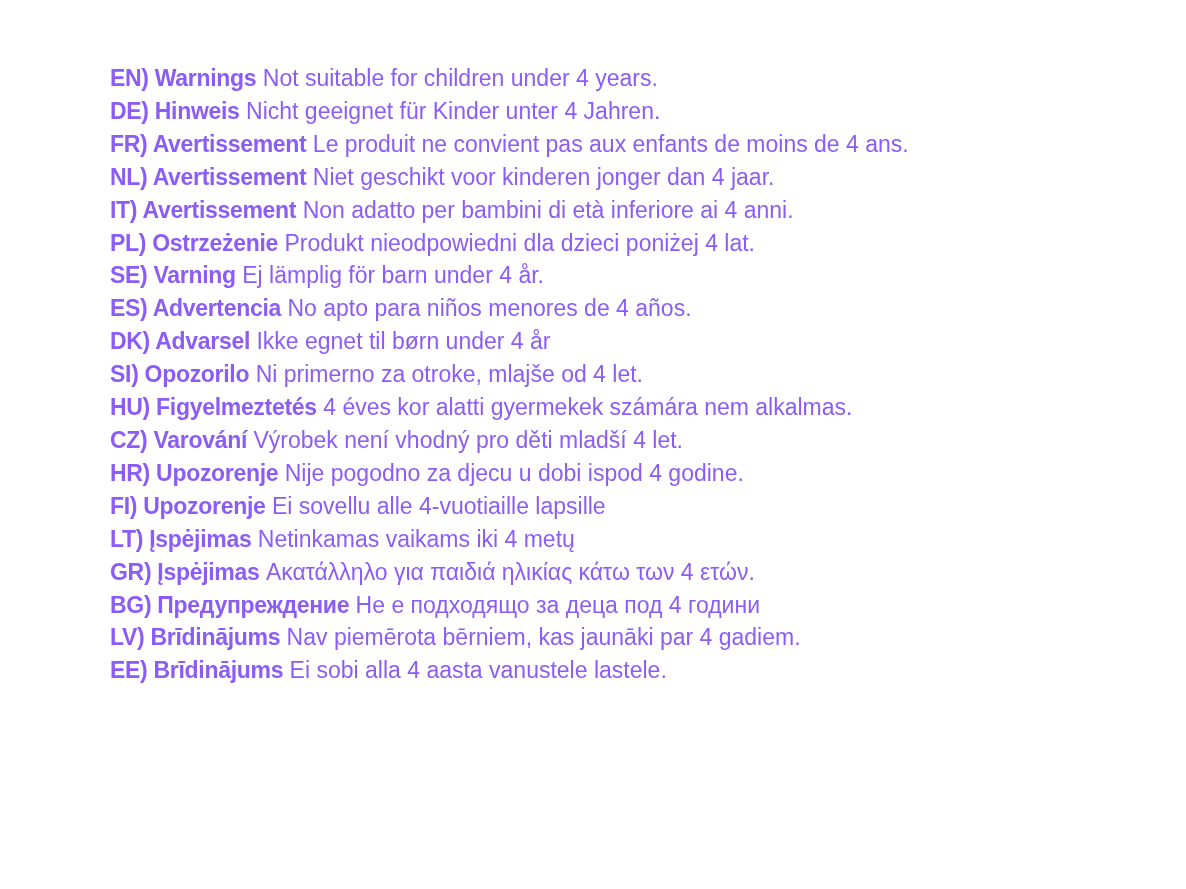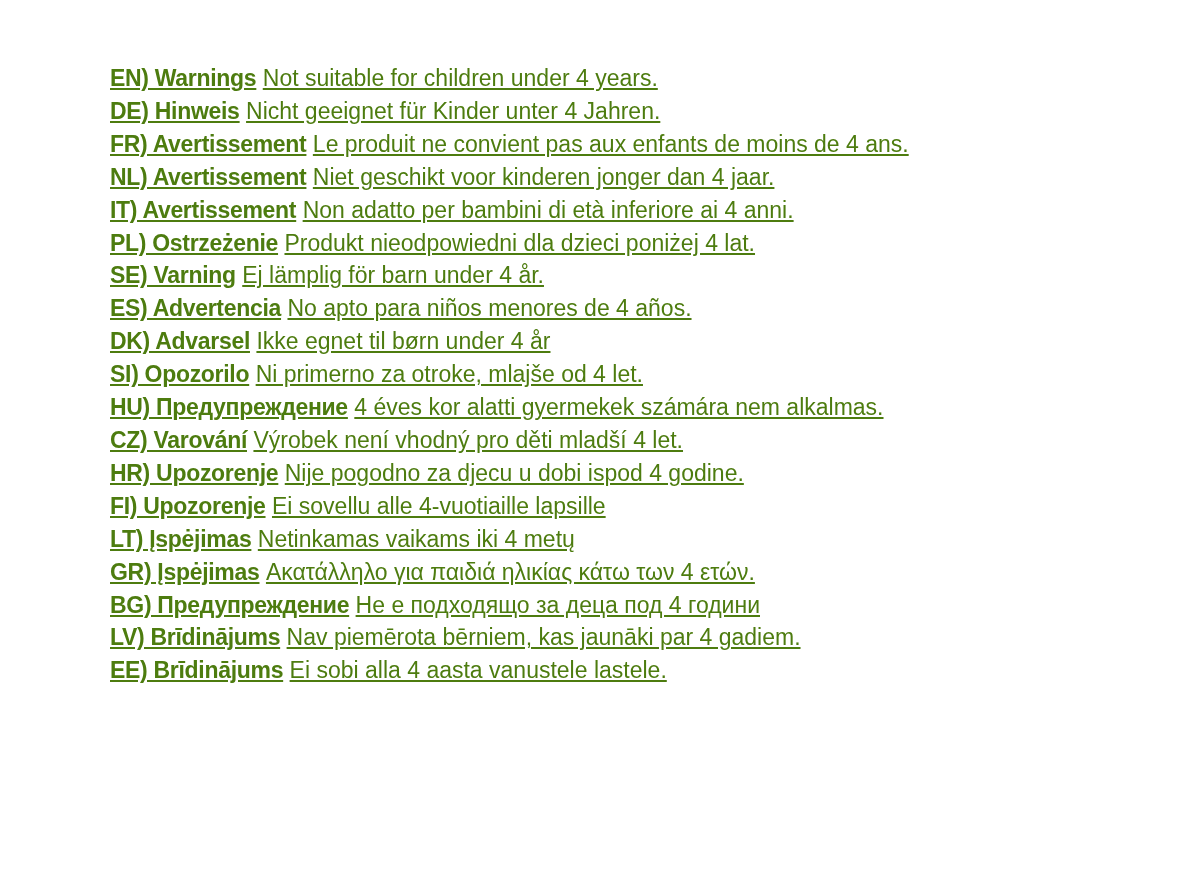--- a/index.html
+++ b/index.html
@@ -34,21 +34,21 @@
     margin-right: 0.28em;
   }
   .line-text {
     font-weight: 400;
   }
 </style>
 </head>
 <body>
 
 <div id="page" style="background: rgb(255, 255, 255);">
-  <div id="warnings-block" style="color: #4d7c0f; text-decoration: underline;">
+  <div id="warnings-block" style="color: #8b5cf6;">
   <div class="warning-line">
     <span class="line-heading">EN) Warnings</span><span class="line-text">Not suitable for children under 4 years.</span>
   </div>
 
   <div class="warning-line">
     <span class="line-heading">DE) Hinweis</span><span class="line-text">Nicht geeignet für Kinder unter 4 Jahren.</span>
   </div>
 
   <div class="warning-line">
     <span class="line-heading">FR) Avertissement</span><span class="line-text">Le produit ne convient pas aux enfants de moins de 4 ans.</span>
@@ -79,21 +79,21 @@
   </div>
 
 
 
 
   <div class="warning-line">
     <span class="line-heading">SI) Opozorilo</span><span class="line-text">Ni primerno za otroke, mlajše od 4 let.</span>
   </div>
 
   <div class="warning-line">
-    <span class="line-heading">HU) Предупреждение</span><span class="line-text">4 éves kor alatti gyermekek számára nem alkalmas.</span>
+    <span class="line-heading">HU) Figyelmeztetés</span><span class="line-text">4 éves kor alatti gyermekek számára nem alkalmas.</span>
   </div>
 
   <div class="warning-line">
     <span class="line-heading">CZ) Varování</span><span class="line-text">Výrobek není vhodný pro děti mladší 4 let.</span>
   </div>
 
 
   <div class="warning-line">
     <span class="line-heading">HR) Upozorenje</span><span class="line-text">Nije pogodno za djecu u dobi ispod 4 godine.</span>
   </div>

